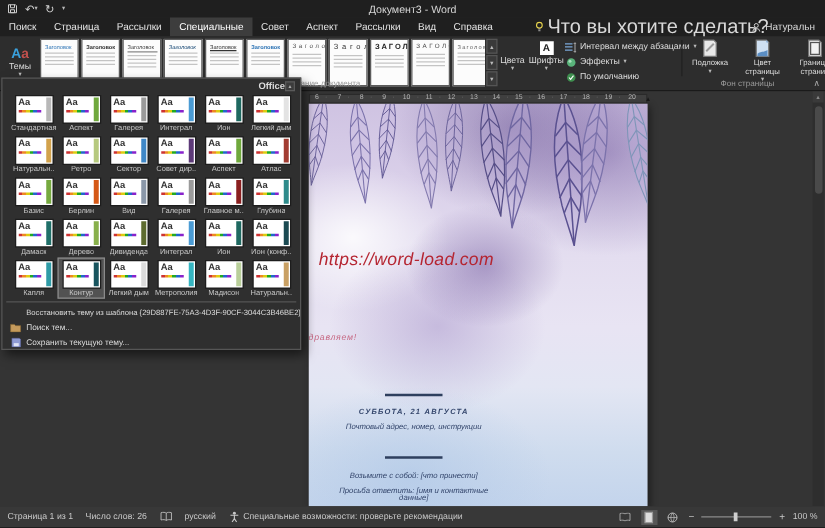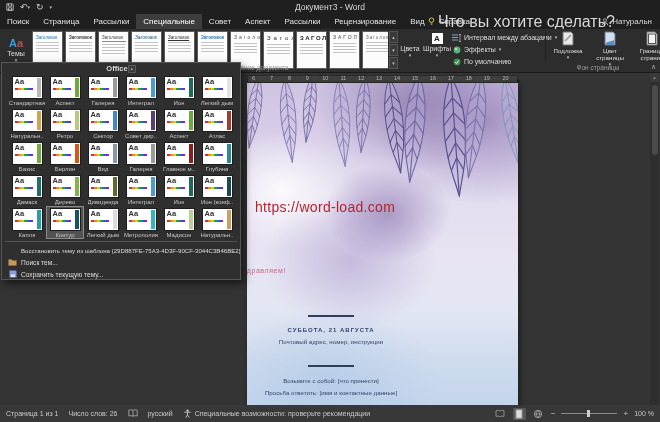--- a/index.html
+++ b/index.html
@@ -79,38 +79,38 @@
 
   .page{position:absolute;left:247px;top:10px;width:271px;height:324px;overflow:hidden;
         box-shadow:2px 2px 6px rgba(0,0,0,.45);
         background:
           radial-gradient(90px 70px at 52% 40%, rgba(124,100,165,.55), transparent 70%),
           radial-gradient(120px 95px at 38% 55%, rgba(152,130,192,.42), transparent 72%),
           radial-gradient(110px 85px at 13% 33%, rgba(255,255,255,.85), transparent 70%),
           radial-gradient(150px 110px at 88% 12%, rgba(128,106,168,.55), transparent 75%),
           radial-gradient(130px 95px at 60% 6%, rgba(108,88,148,.5), transparent 75%),
           radial-gradient(140px 90px at 30% 92%, rgba(173,198,230,.6), transparent 80%),
-          linear-gradient(180deg,#cfc3e2 0%,#d9cfe9 18%,#e4def0 38%,#e8e4f3 55%,#e3e6f3 70%,#cfdcee 86%,#c3d4ec 100%);}
+          linear-gradient(180deg,#cfc3e2 0%,#d9cfe9 18%,#e4def0 38%,#e8e4f3 55%,#e3e6f3 70%,#cfdcee 86%,#c3d4ec 100%); font-style: italic;}
   .feathers{position:absolute;left:0;top:0;width:271px;height:150px;}
   .url-text{position:absolute;left:8px;top:116px;font-size:14px;letter-spacing:.3px;}
   .congrats{position:absolute;left:-14px;top:184px;font-size:7px;letter-spacing:.6px;color:#c76a85;}
   .divider{position:absolute;left:61px;width:46px;height:2px;background:#2e3f5e;}
   .pcol{position:absolute;left:14px;width:140px;text-align:center;line-height:1;}
   .inv-caps{font-size:6px;letter-spacing:1px;font-weight:bold;}
   .inv-sm{font-size:6.2px;}
 
   .vscroll{position:absolute;right:1px;top:0;bottom:0;width:9px;background:#2e2e2e;}
   .vscroll .sarr{position:absolute;left:0;top:0;width:9px;height:9px;display:flex;align-items:center;justify-content:center;
                  font-size:4.5px;color:#888;background:#3a3a3a;}
   .vscroll .sthumb{position:absolute;left:1.5px;top:12px;width:6px;height:70px;background:#4a4a4a;border-radius:3px;}
 
   
   .dropdown{position:absolute;left:1px;top:62px;width:240px;height:218px;background:#2f2f2f;
             border:1px solid #565656;box-shadow:3px 4px 8px rgba(0,0,0,.55);z-index:40;}
-  .dd-head{display:flex;align-items:center;justify-content:center;height:11px;padding:0 4px;
+  .dd-head{display:flex;align-items:center;justify-content:flex-end;height:11px;padding:0 4px;
            font-size:7.5px;font-weight:bold;color:#ddd;}
   .dd-scrollup{width:8px;height:8px;background:#3c3c3c;border:1px solid #5a5a5a;color:#aaa;font-size:4px;
                display:flex;align-items:center;justify-content:center;}
   .tgrid{display:grid;grid-template-columns:repeat(6,38px);padding:0 0 0 6px;}
   .tcell{width:38px;height:33px;display:flex;flex-direction:column;align-items:center;padding-top:2px;border:1px solid transparent;}
   .tcell.selected{background:#525252;border:1px solid #8a8a8a;}
   .tcard{position:relative;width:29px;height:21px;background:#fff;box-shadow:0 0 0 1px #1d1d1d;padding:1px 2px;}
   .taa{font-size:7.5px;color:#333;line-height:1;font-weight:bold;}
   .tdots{width:18px;height:2.5px;margin-top:2px;
          background:linear-gradient(90deg,#c33 0 16%,#e82 16% 32%,#dc1 32% 48%,#2a2 48% 64%,#26c 64% 82%,#82c 82% 100%);}
@@ -176,23 +176,20 @@
       </div>
 
       <div class="tab">
         <span>Аспект</span>
       </div>
 
       <div class="tab">
         <span>Рассылки</span>
       </div>
 
-      <div class="tab">
-        <span>Рецензирование</span>
-      </div>
 
       <div class="tab">
         <span>Вид</span>
       </div>
 
       <div class="tab">
         <span>Справка</span>
       </div>
     </div>
   <div class="tellme" style="position:absolute;left:418px;top:14px;height:15px;">

